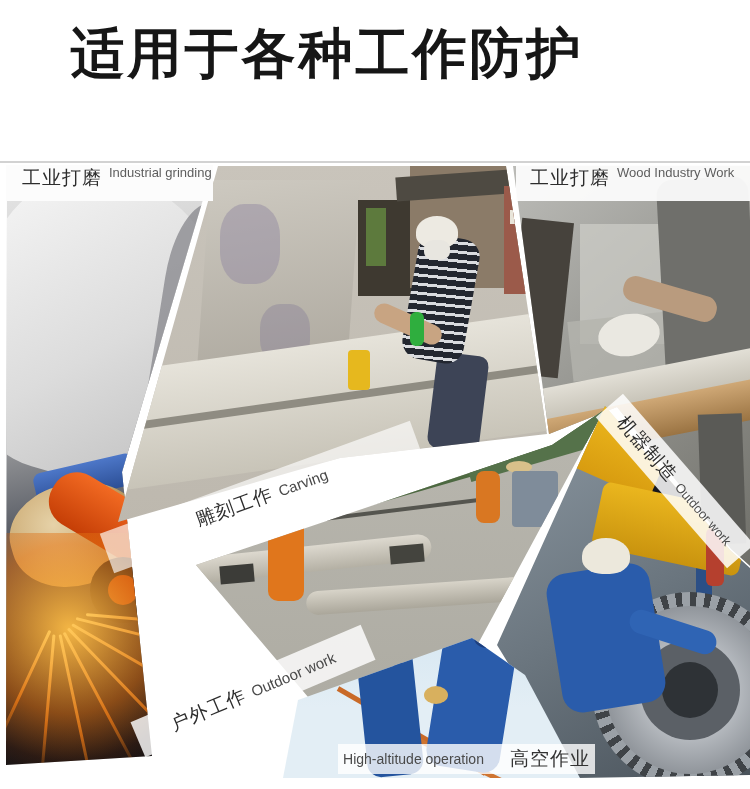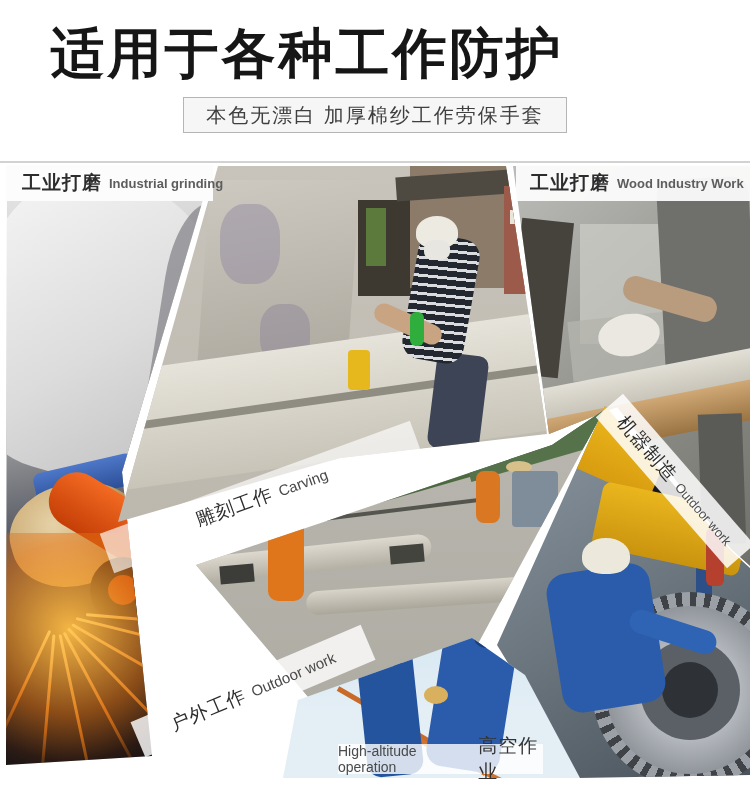--- a/index.html
+++ b/index.html
@@ -1,20 +1,20 @@
 <!DOCTYPE html>
 <html><head>
 <meta charset="utf-8">
 <style>
   html,body{margin:0;padding:0;background:#fff;}
   #screen{position:relative;width:750px;height:789px;background:#ffffff;overflow:hidden;
           font-family:"Liberation Sans","DejaVu Sans",sans-serif;}
   
   #title{position:absolute;left:0;top:22px;width:614px;text-align:center;
-         font-size:54px;font-weight:800;color:#161616;letter-spacing:3px;line-height:62px;}
+         font-size:54px;font-weight:800;color:#161616;letter-spacing:3px;line-height:62px;padding-left:20px;}
   #subtitle-box{position:absolute;left:183px;top:97px;width:384px;height:36px;box-sizing:border-box;
          border:1px solid #b5b5b5;background:#f6f6f6;text-align:center;line-height:34px;
          font-size:20px;color:#3f3f3f;letter-spacing:2px;}
   #collage-topline{position:absolute;left:0;top:161px;width:750px;height:2px;background:#d2d2d2;}
   
   .photo{position:absolute;}
   .shape{position:absolute;}
   #ph-grind{left:6px;top:165px;width:256px;height:612px;
     clip-path:polygon(1px 1px,207px 1px,116px 307px,146px 591px,0px 600px);
     background:linear-gradient(168deg,#e6e6e6 0%,#d2d2d2 20%,#a9a9a9 38%,#565a63 56%,#1b1d24 72%,#0b0c10 100%);}
@@ -101,42 +101,41 @@
     background:linear-gradient(#c2dbec,#e3eef5 75%);}
   #sk-pole{left:116px;top:150px;width:8px;height:70px;background:#3a6ab0;}
   #sk-w1{left:84px;top:158px;width:56px;height:128px;background:#24549e;border-radius:14px;transform:rotate(-6deg);}
   #sk-w1-head{left:102px;top:142px;width:22px;height:20px;background:#1c3a70;border-radius:50%;}
   #sk-w2{left:156px;top:148px;width:74px;height:132px;background:#2a5cab;border-radius:16px;transform:rotate(9deg);}
   #sk-w2-helmet{left:196px;top:132px;width:32px;height:26px;background:#1d3f7e;border-radius:50% 50% 40% 40%;}
   #sk-glove{left:146px;top:196px;width:24px;height:18px;background:#d8b05e;border-radius:50%;}
   #sk-rope1{left:60px;top:196px;width:170px;height:5px;background:#c96a28;transform:rotate(30deg);transform-origin:left center;}
   #sk-rope2{left:96px;top:226px;width:190px;height:5px;background:#cf7430;transform:rotate(26deg);transform-origin:left center;}
   
-  .strip{position:absolute;display:flex;align-items:center;white-space:nowrap;font-weight:bold;}
+  .strip{position:absolute;display:flex;align-items:flex-start;white-space:nowrap;}
   .zh{font-size:19px;color:#2d2d2d;letter-spacing:1px;}
   .en{font-size:13px;color:#5d5d5d;margin-left:7px;}
   #lbl-grind{left:6px;top:165px;width:207px;height:36px;background:#fcfcfc;padding-left:16px;box-sizing:border-box;}
   #lbl-wood{left:516px;top:165px;width:234px;height:36px;background:rgba(253,253,253,.94);padding-left:14px;box-sizing:border-box;}
   .band{position:absolute;display:flex;align-items:center;justify-content:center;}
   #band-carve{left:97px;top:476px;width:330px;height:42px;transform:rotate(-20deg);background:rgba(255,255,255,.65);}
   #band-carve .en,#band-outdoor .en{font-size:15px;color:#494949;}
   #band-machine{left:575px;top:463px;width:200px;height:36px;transform:rotate(49deg);background:rgba(255,255,255,.85);}
   #band-machine .en{font-size:13px;color:#4c4c4c;}
   #band-outdoor{left:128px;top:672px;width:250px;height:38px;transform:rotate(-23deg);background:rgba(255,255,255,.82);}
-  #band-high{left:338px;top:744px;width:205px;height:30px;background:rgba(255,255,255,.8);}
+  #band-high{left:338px;top:744px;width:257px;height:30px;background:rgba(255,255,255,.8);}
   #band-high .en{font-size:14px;color:#4a4a4a;margin:0;}
   #band-high .zh{font-size:19px;color:#333;margin-left:26px;}
 </style>
 </head>
 <body>
 
 <div id="screen">
 
   <div id="title">适用于各种工作防护</div>
-  <div id="subtitle-box">本色无漂白 加厚棉纱工作劳保手套</div>
   <div id="collage-topline"></div>
 
   <div id="ph-grind" class="photo">
     <div id="gr-sleeve" class="shape"></div>
     <div id="gr-arm" class="shape"></div>
     <div id="gr-cuff" class="shape"></div>
     <div id="gr-glove" class="shape"></div>
     <div id="gr-body" class="shape"></div>
     <div id="gr-disc" class="shape"></div>
     <div id="gr-disc-in" class="shape"></div>

